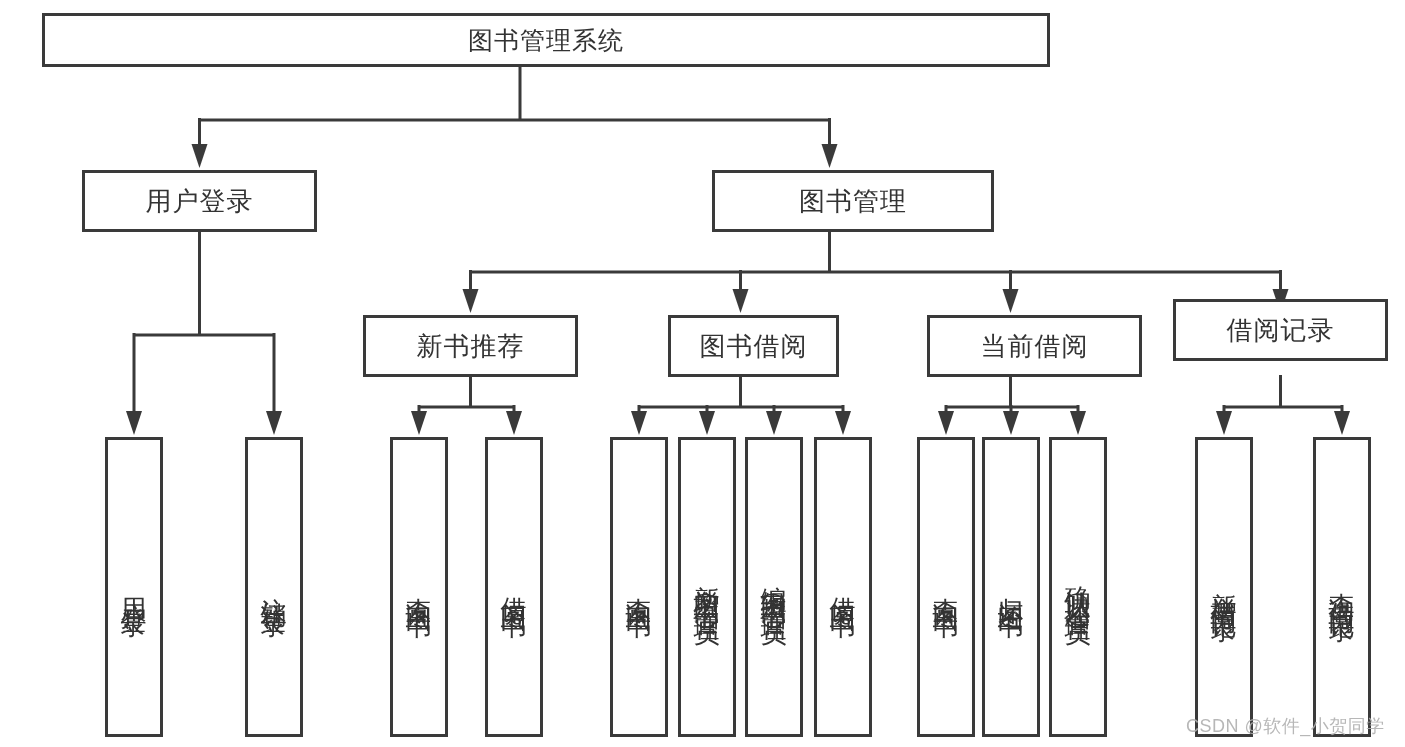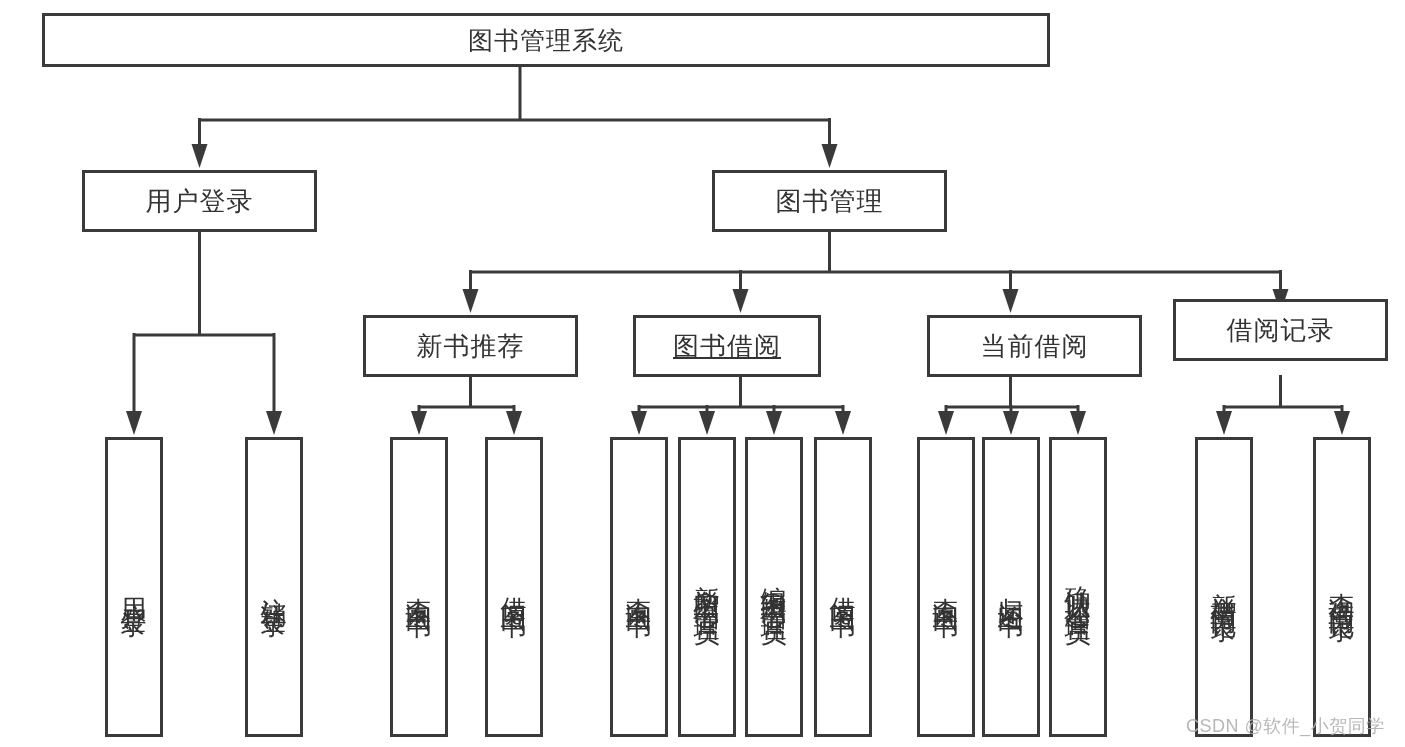--- a/index.html
+++ b/index.html
@@ -116,28 +116,28 @@
     </g>
   </svg>
 
   <div class="node hnode root-node" style="left:14px; top:13px; width:1008px; height:54px;">
     <span>图书管理系统</span>
   </div>
 
   <div class="node hnode" style="left:82px; top:170px; width:235px; height:62px;">
     <span>用户登录</span>
   </div>
-  <div class="node hnode" style="left:712px; top:170px; width:235px; height:62px;">
+  <div class="node hnode" style="left:712px; top:170px; width:282px; height:62px;">
     <span>图书管理</span>
   </div>
 
   <div class="node hnode" style="left:363px; top:315px; width:215px; height:62px;">
     <span>新书推荐</span>
   </div>
-  <div class="node hnode" style="left:633px; top:315px; width:188px; height:62px;text-decoration:underline;">
+  <div class="node hnode" style="left:668px; top:315px; width:171px; height:62px;">
     <span>图书借阅</span>
   </div>
   <div class="node hnode" style="left:927px; top:315px; width:215px; height:62px;">
     <span>当前借阅</span>
   </div>
   <div class="node hnode" style="left:1173px; top:299px; width:215px; height:62px;">
     <span>借阅记录</span>
   </div>
 
   <div class="node vnode" style="left:105px;">

